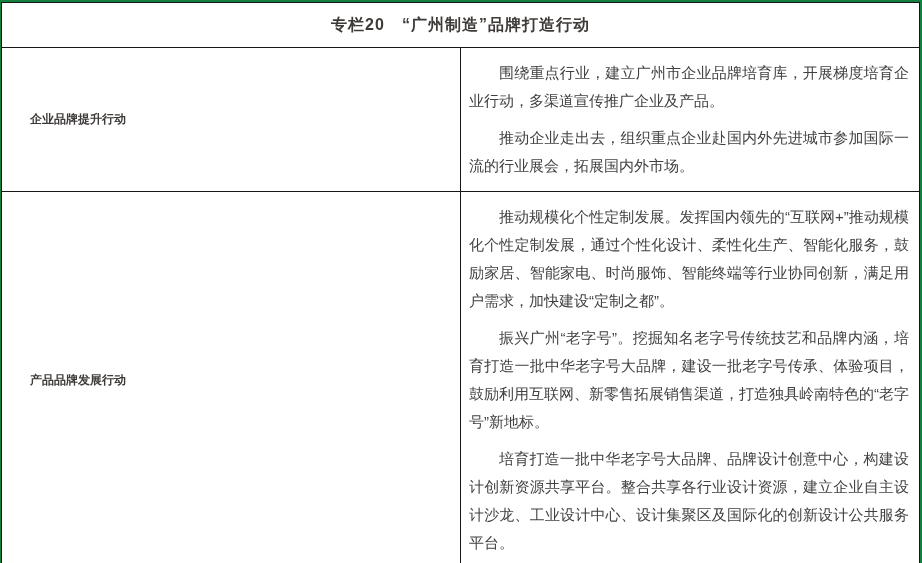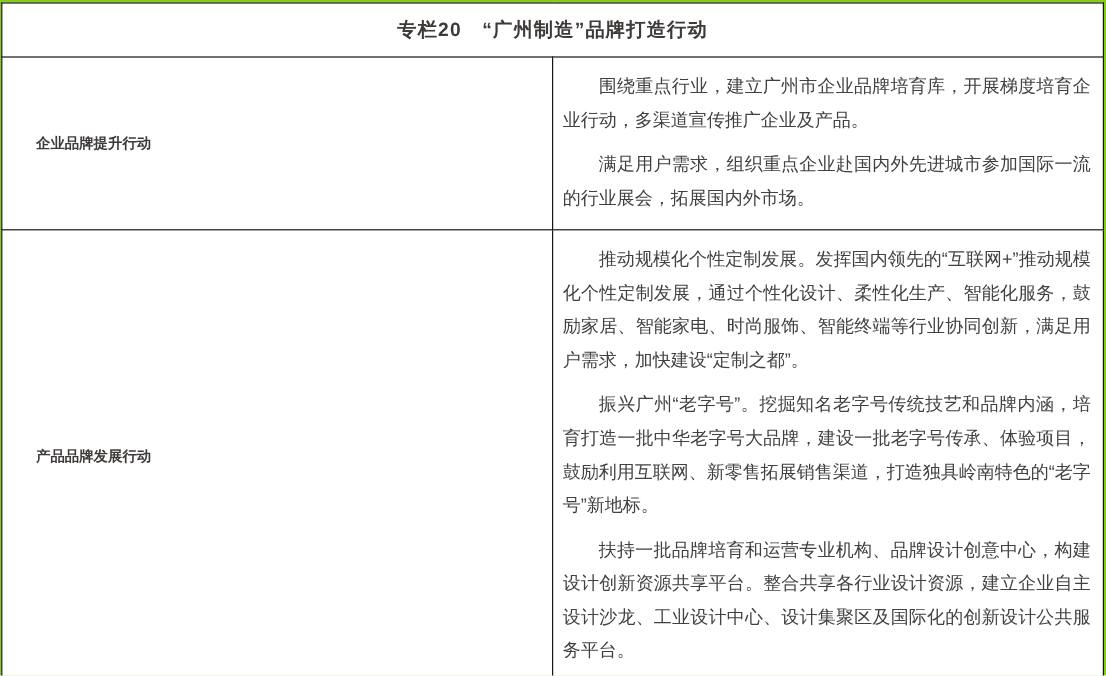--- a/index.html
+++ b/index.html
@@ -4,21 +4,21 @@
 <style>
   html, body {
     margin: 0;
     padding: 0;
     background: #ffffff;
     font-family: "Liberation Sans", "DejaVu Sans", sans-serif;
   }
   .page {
     width: 922px;
     height: 563px;
-    background: #84cc16;
+    background: #15803d;
     box-sizing: border-box;
     padding-top: 2px;
   }
   table.feature-box {
     width: 919px;
     margin-left: 1px;
     border-collapse: collapse;
     table-layout: fixed;
     background: #ffffff;
   }
@@ -64,28 +64,28 @@
   <table class="feature-box">
     <tbody>
       <tr class="header-row">
         <td colspan="2">专栏20　“广州制造”品牌打造行动</td>
       </tr>
 
       <tr class="row-short">
         <td class="label-cell">企业品牌提升行动</td>
         <td class="content-cell">
           <p>围绕重点行业，建立广州市企业品牌培育库，开展梯度培育企业行动，多渠道宣传推广企业及产品。</p>
-          <p>满足用户需求，组织重点企业赴国内外先进城市参加国际一流的行业展会，拓展国内外市场。</p>
+          <p>推动企业走出去，组织重点企业赴国内外先进城市参加国际一流的行业展会，拓展国内外市场。</p>
         </td>
       </tr>
 
       <tr class="row-tall">
         <td class="label-cell">产品品牌发展行动</td>
         <td class="content-cell">
           <p>推动规模化个性定制发展。发挥国内领先的“互联网+”推动规模化个性定制发展，通过个性化设计、柔性化生产、智能化服务，鼓励家居、智能家电、时尚服饰、智能终端等行业协同创新，满足用户需求，加快建设“定制之都”。</p>
           <p>振兴广州“老字号”。挖掘知名老字号传统技艺和品牌内涵，培育打造一批中华老字号大品牌，建设一批老字号传承、体验项目，鼓励利用互联网、新零售拓展销售渠道，打造独具岭南特色的“老字号”新地标。</p>
-          <p>扶持一批品牌培育和运营专业机构、品牌设计创意中心，构建设计创新资源共享平台。整合共享各行业设计资源，建立企业自主设计沙龙、工业设计中心、设计集聚区及国际化的创新设计公共服务平台。</p>
+          <p>培育打造一批中华老字号大品牌、品牌设计创意中心，构建设计创新资源共享平台。整合共享各行业设计资源，建立企业自主设计沙龙、工业设计中心、设计集聚区及国际化的创新设计公共服务平台。</p>
         </td>
       </tr>
 
     </tbody>
   </table>
 </div>
 
 </body></html>

